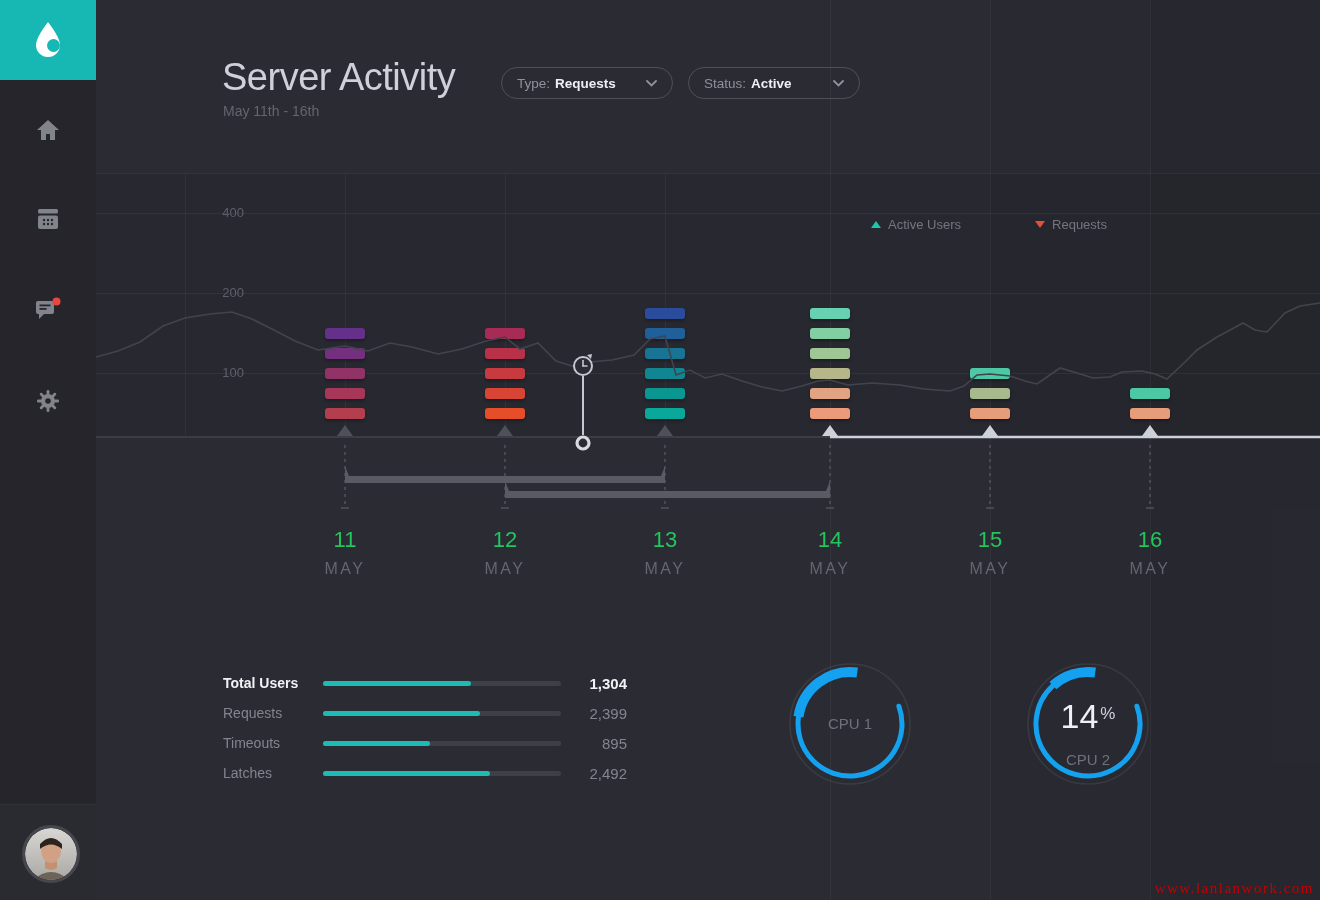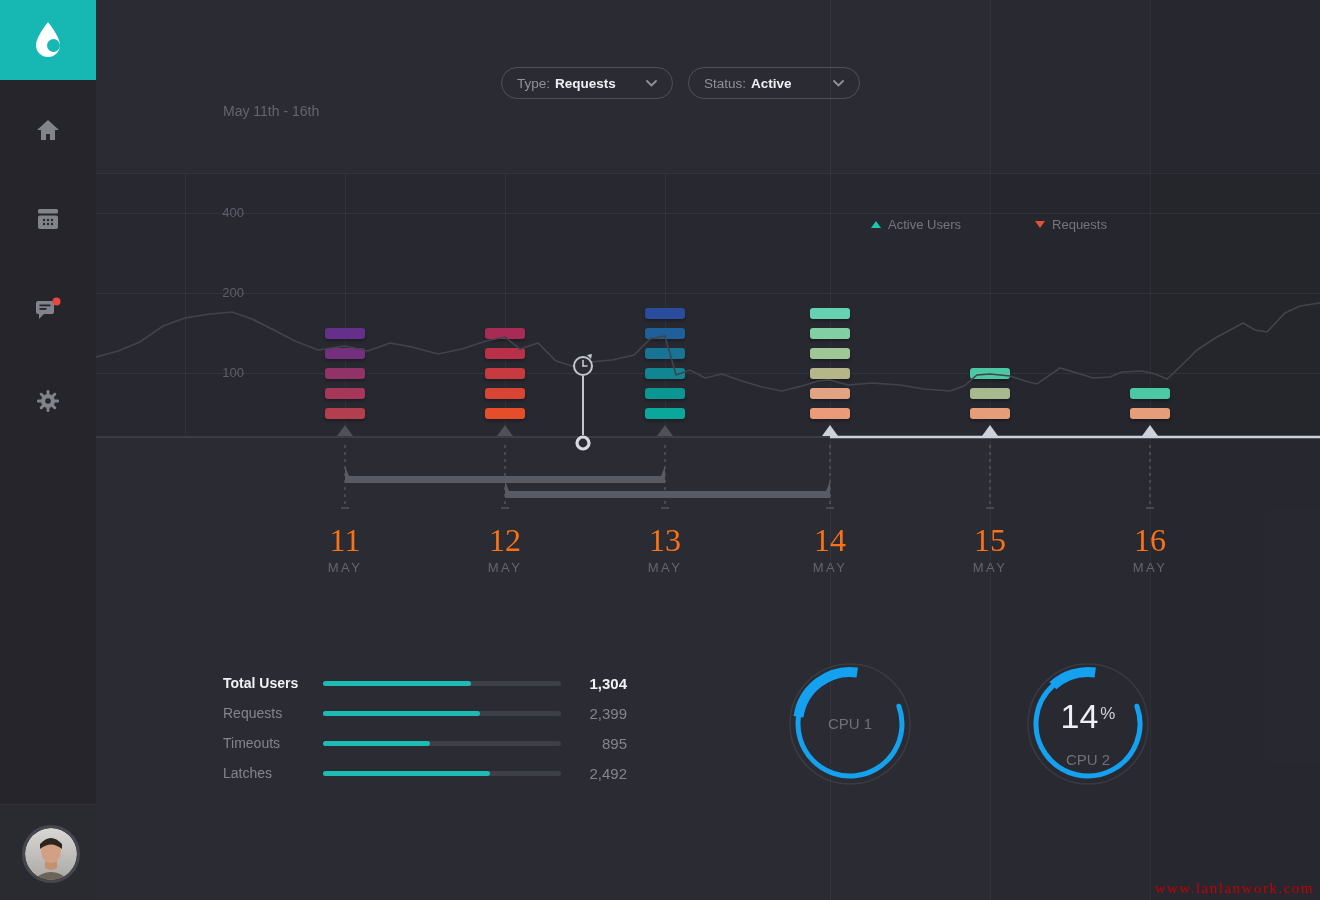--- a/index.html
+++ b/index.html
@@ -26,22 +26,22 @@
   .page-title { position:absolute; left:222px; top:56px; font-size:38px; font-weight:300; letter-spacing:-0.5px; color:#ced1db; z-index:5; }
   .page-sub { position:absolute; left:223px; top:103px; font-size:14px; color:#63656f; z-index:5; }
   .pill { position:absolute; top:67px; width:172px; height:32px; border:1px solid rgba(255,255,255,0.17); border-radius:17px; display:flex; align-items:center; padding:0 15px; cursor:pointer; z-index:5; }
   .pill .plabel { font-size:13.5px; color:#8f919b; margin-right:5px; }
   .pill .pvalue { font-size:13.5px; font-weight:700; color:#eef0f5; }
   .pill .chev { margin-left:auto; }
 
   
   .ytick { position:absolute; width:40px; text-align:right; font-size:13px; color:#5d5f69; z-index:5; }
   .date-label { position:absolute; width:80px; text-align:center; z-index:5; }
-  .date-label .dnum { font-size:32px; font-weight:300; color:#f97316; line-height:32px;font-family:Liberation Serif, serif; }
-  .date-label .dmon { font-size:13px; letter-spacing:2.5px; color:#63656f; margin-top:4px; }
+  .date-label .dnum { font-size:22px; font-weight:300; color:#22c55e; line-height:32px; }
+  .date-label .dmon { font-size:16px; letter-spacing:2.5px; color:#63656f; margin-top:4px; }
 
   .summary-item { position:absolute; top:212px; width:170px; text-align:center; z-index:5; }
   .summary-item .sval { font-size:46px; font-weight:200; color:#c9ccd6; line-height:48px; }
   .summary-item .srow { margin-top:5px; font-size:13px; color:#74767f; display:flex; align-items:center; justify-content:center; gap:7px; }
   .tri { width:0; height:0; display:inline-block; }
   .tri.up   { border-left:5px solid transparent; border-right:5px solid transparent; border-bottom:7px solid #1ec6ae; }
   .tri.down { border-left:5px solid transparent; border-right:5px solid transparent; border-top:7px solid #e2503a; }
 
   
   .bar { position:absolute; width:40px; height:11px; border-radius:3px; box-shadow:0 2px 3px rgba(0,0,0,0.3); z-index:4; }
@@ -158,20 +158,21 @@
       <g clip-path="url(#avclip)">
         <rect width="52" height="52" fill="url(#avbg)"></rect>
         <path d="M8 52 Q26 36 44 52 Z" fill="#6d6459"></path>
         <ellipse cx="26" cy="23" rx="10" ry="12" fill="#d2a084"></ellipse>
         <path d="M15 16 Q26 4 37 16 L37 21 Q26 12 15 21 Z" fill="#2c241d"></path>
         <path d="M20 33 Q26 37 32 33 L32 40 Q26 44 20 40 Z" fill="#c4906f"></path>
       </g>
     </svg>
   </div>
 
+  <h1 class="page-title">Server Activity</h1>
   <div class="page-sub">May 11th - 16th</div>
 
   <div class="pill" style="left:501px;">
     <span class="plabel">Type:</span>
     <span class="pvalue">Requests</span>
     <svg class="chev" width="11" height="7" viewBox="0 0 11 7">
       <path d="M1 1 L5.5 5.5 L10 1" stroke="#8f919b" stroke-width="1.8" fill="none" stroke-linecap="round"></path>
     </svg>
   </div>
   <div class="pill" style="left:688px;">

